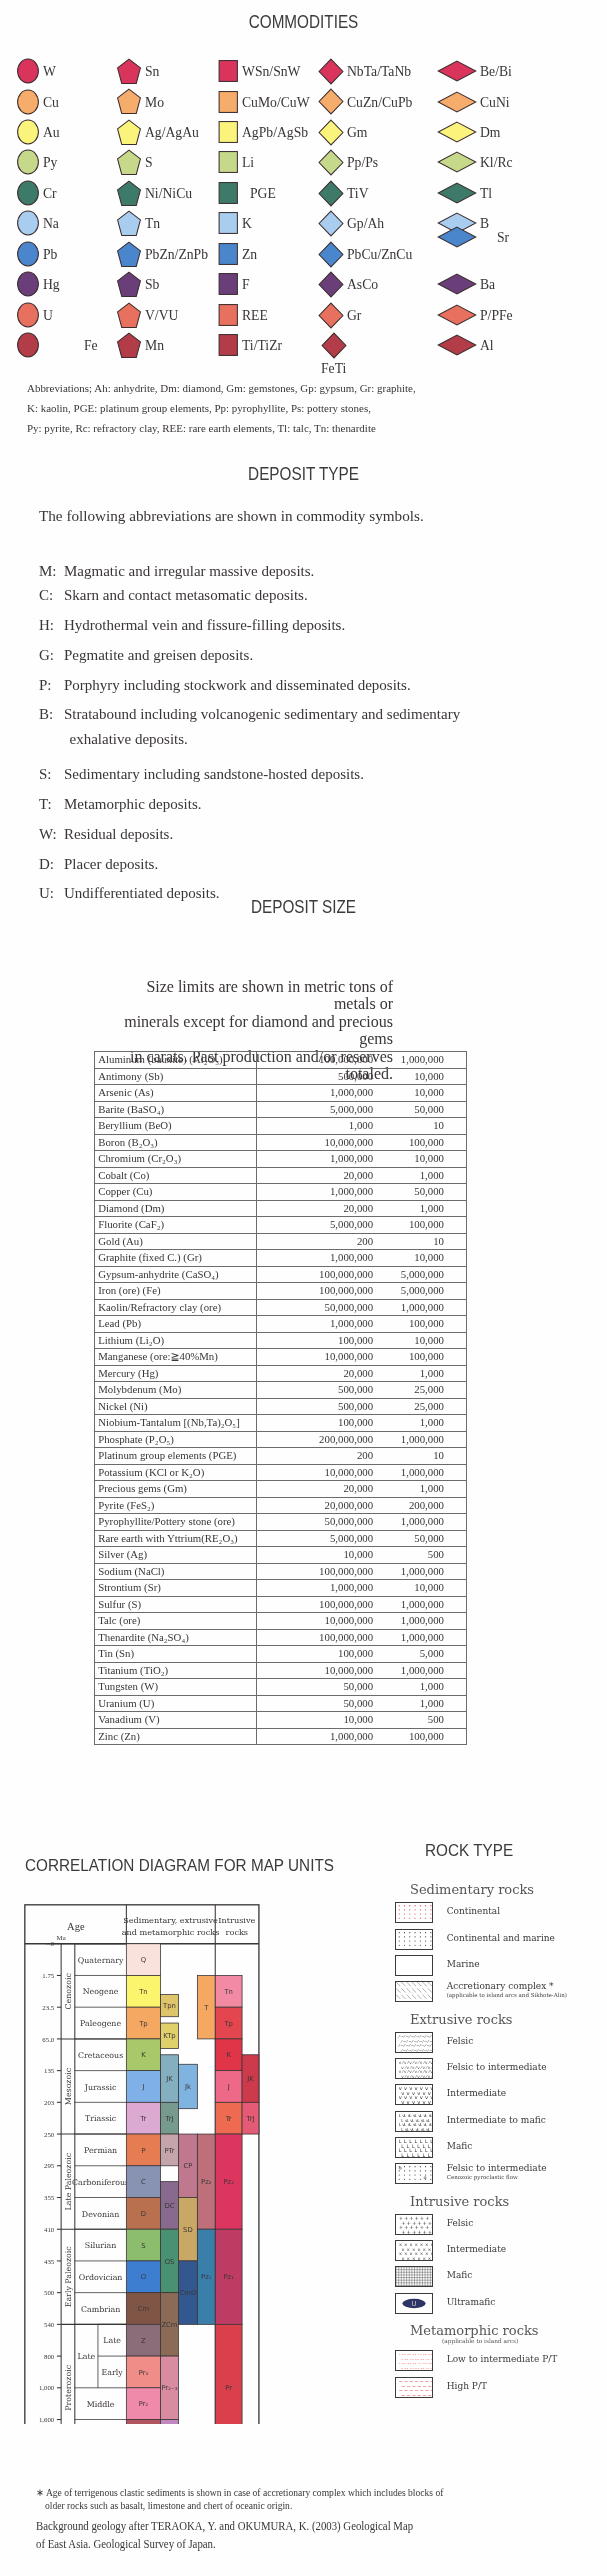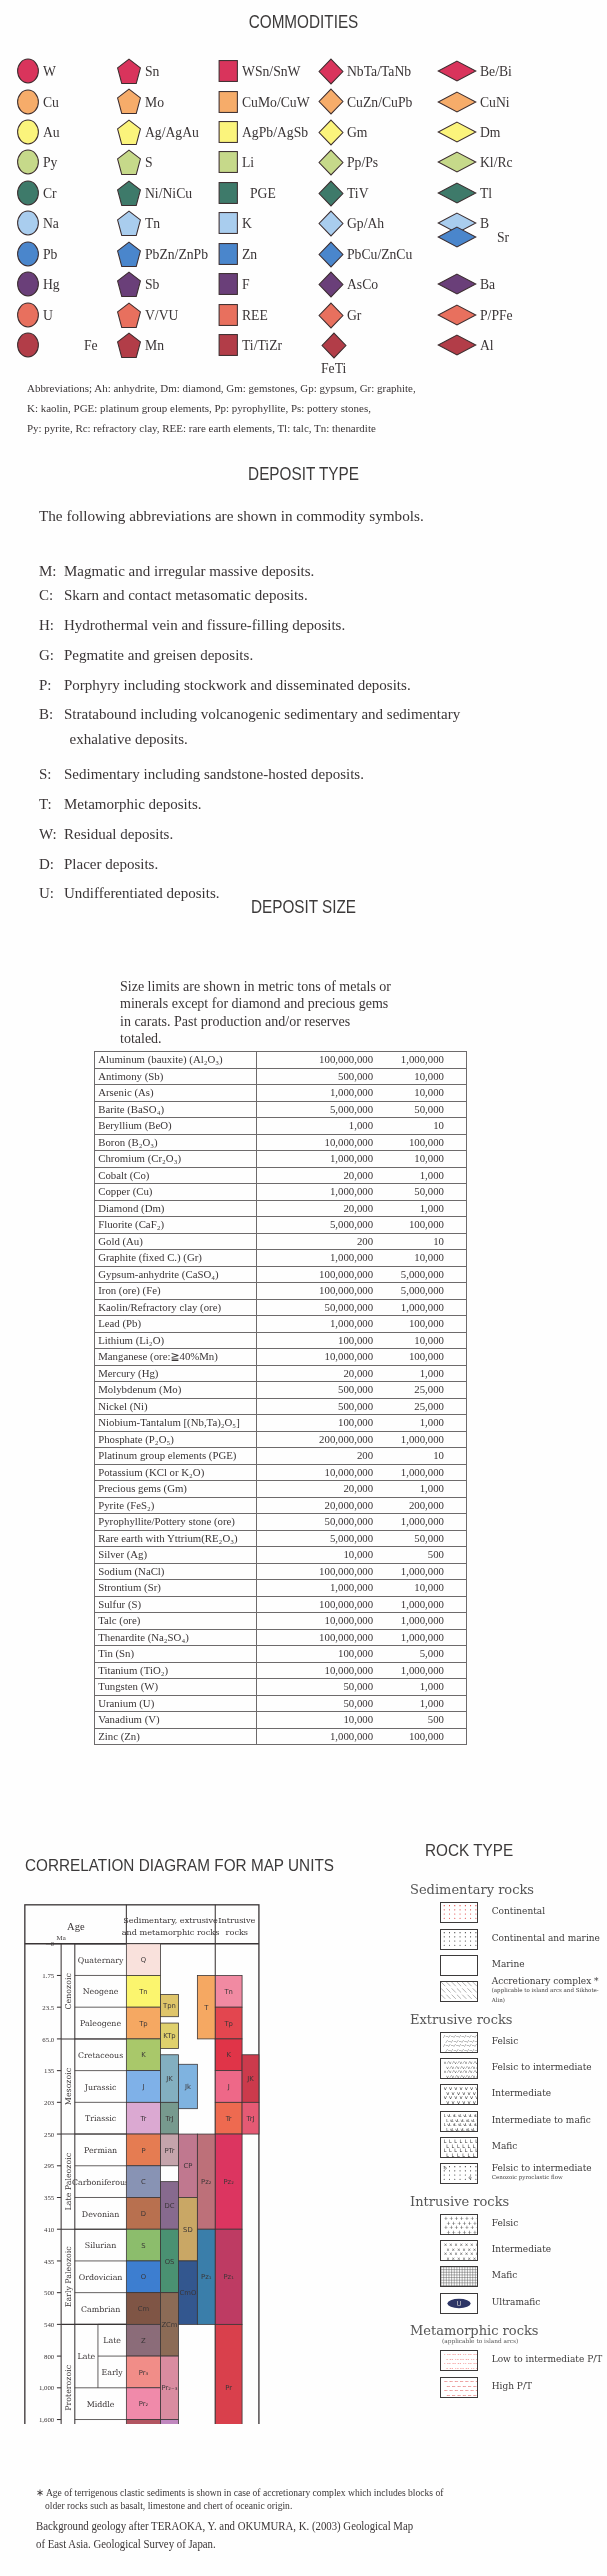--- a/index.html
+++ b/index.html
@@ -12,33 +12,33 @@
   .ci { position:absolute; height:26px; display:flex; align-items:center; }
   .ci svg { flex:none; }
   .ci .lbl { font-size:15.2px; margin-left:3.2px; white-space:nowrap; transform:scaleX(0.9); transform-origin:left center; }
   .abbr { position:absolute; left:27px; width:568px; font-size:11.3px; line-height:19px; transform:scaleX(0.97); transform-origin:left; }
   
   .dt-intro { position:absolute; left:39px; top:507px; font-size:15.2px; }
   .dt-item { position:absolute; left:39px; font-size:15px; white-space:nowrap; }
   .dt-item .code { display:inline-block; width:25px; }
   .dt-item .cont { display:block; padding-left:30.5px; margin-top:8.4px; }
   
-  .ds-intro { position:absolute; left:120px; top:978px; width:273px; font-size:14px; line-height:17.4px; }
+  .ds-intro { position:absolute; left:120px; top:978px; width:273px; font-size:16px; line-height:17.4px;text-align:right; }
   table.ds { position:absolute; left:94px; top:1051px; width:373px; border-collapse:collapse; font-size:10.8px; }
   table.ds td { border:1.1px solid #6d6a6b; height:15.5px; padding:0 3.2px; line-height:14.7px; }
   table.ds td.num { text-align:right; border-left:none; border-right:none; }
   table.ds td.c1 { width:103px; border-left:1.1px solid #6d6a6b; padding-right:0; }
   table.ds td.c2 { width:60px; padding-right:22px; border-right:1.1px solid #6d6a6b; }
   table.ds td.name { width:101px; white-space:nowrap; }
   table.ds tr.head td { height:32px; }
   .diag { position:relative; height:32px; }
   .diag svg { position:absolute; left:-3.2px; top:0; }
   .rt-title { position:absolute; left:425px; top:1840px; font-family:"Liberation Sans", sans-serif; font-size:17.4px; color:#3c3a3a; transform:scaleX(0.88); transform-origin:left; }
   .rt-group { position:absolute; left:410px; font-size:13px; font-family:"DejaVu Serif", serif; color:#555; }
-  .rt-item { position:absolute; left:395px; height:20px; display:flex; align-items:center;margin-left:45px; }
+  .rt-item { position:absolute; left:395px; height:20px; display:flex; align-items:center; }
   .rt-item .sw { width:36px; height:19px; border:1.1px solid #3c3a3a; background:#fff; position:relative; overflow:hidden; flex:none; }
   .rt-item .txt { margin-left:13.7px; font-family:"DejaVu Serif", serif; font-size:9px; color:#3c3a3a; line-height:9.5px; }
   .rt-item .sub { font-size:5.5px; display:block; }
   .foot { position:absolute; left:36px; font-size:11.6px; white-space:nowrap; transform:scaleX(0.93); transform-origin:left; }
 </style>
 </head>
 <body>
 
 <div class="h1" style="top:11.6px;">COMMODITIES</div>
 <div id="comm-grid">

